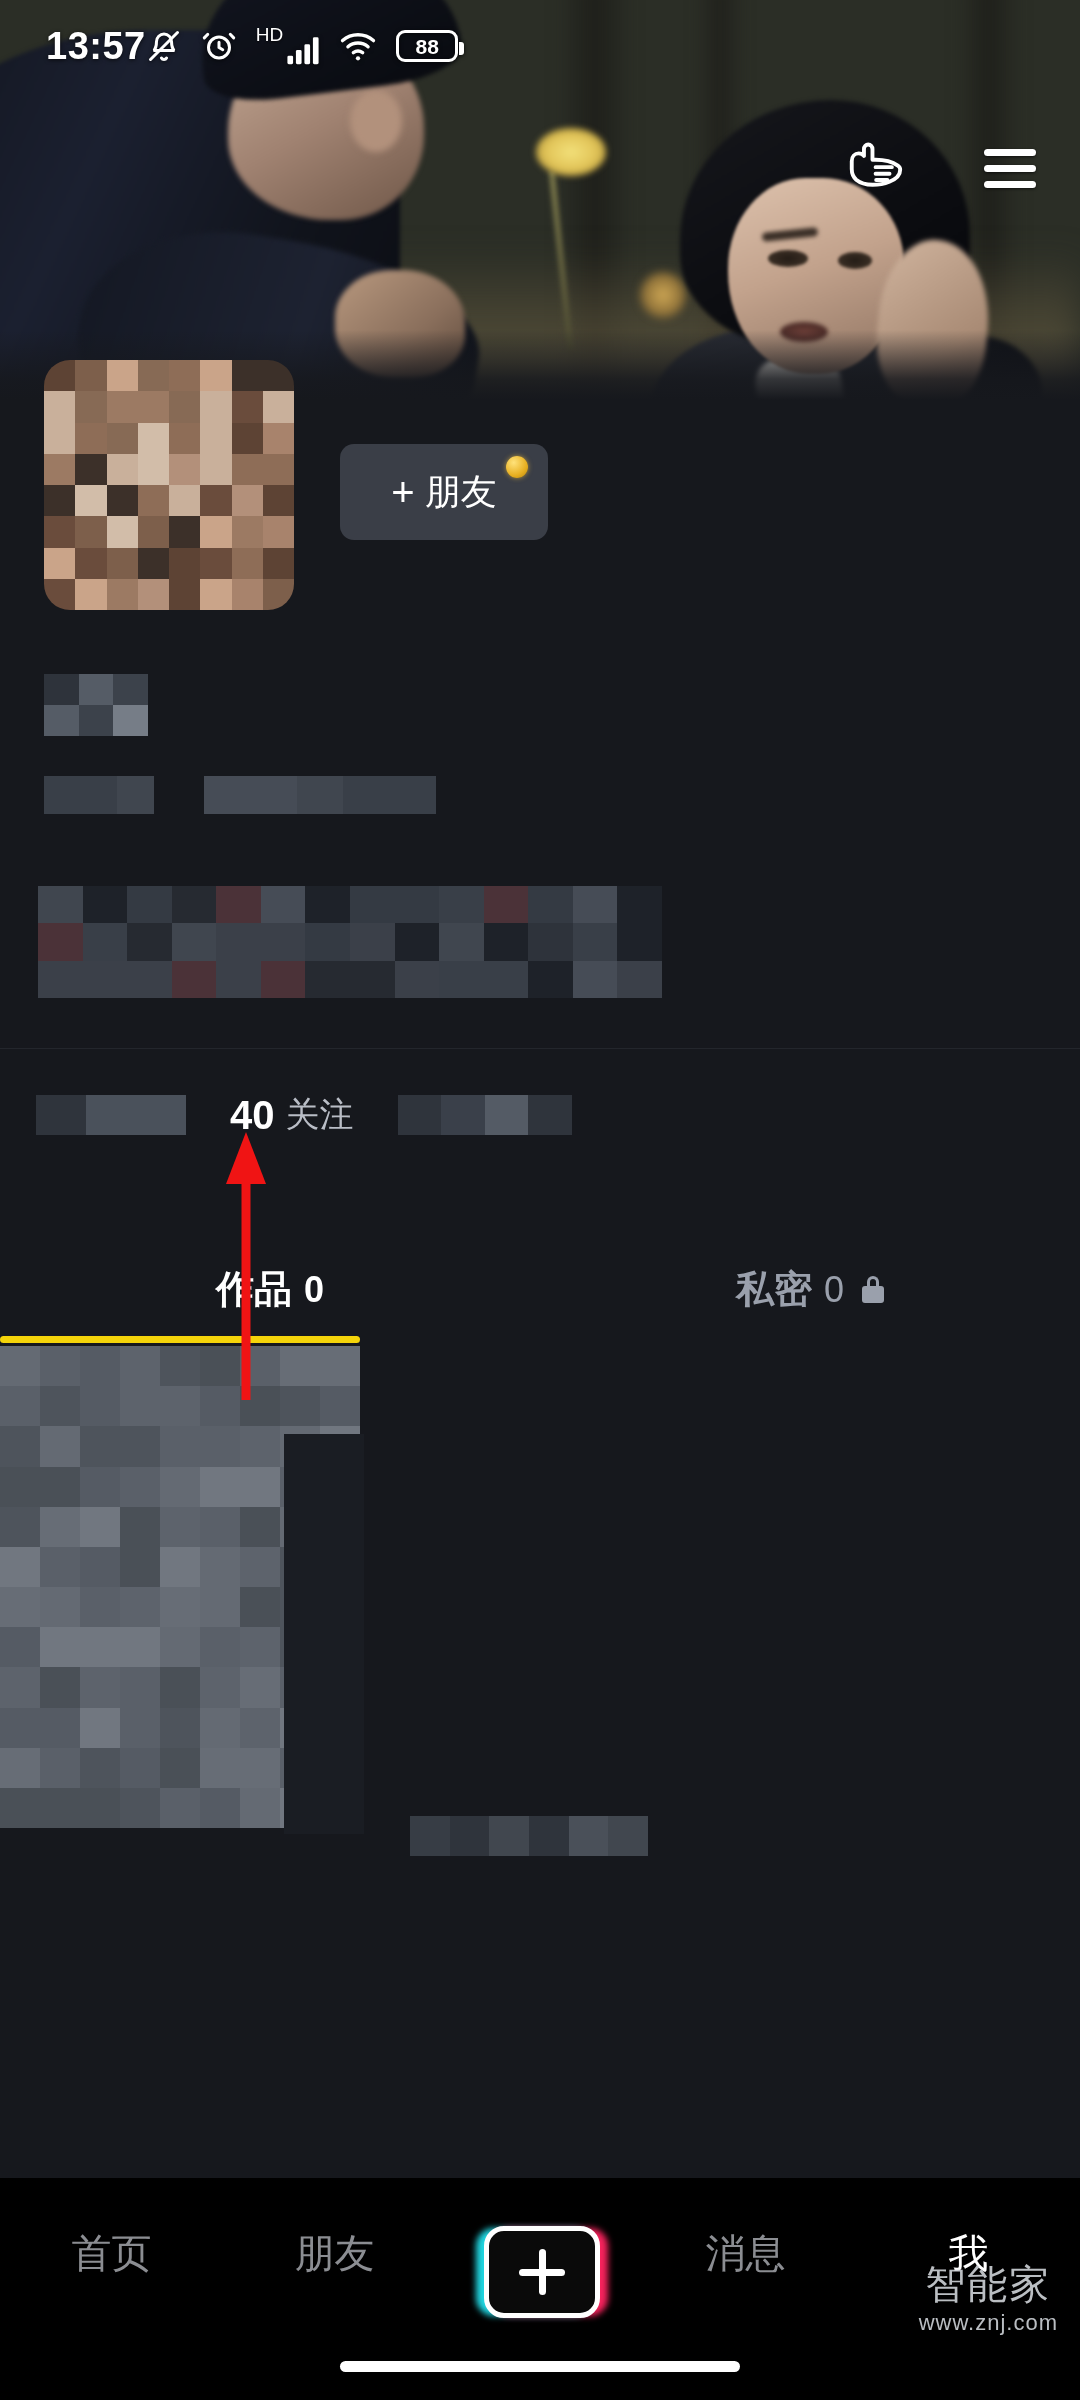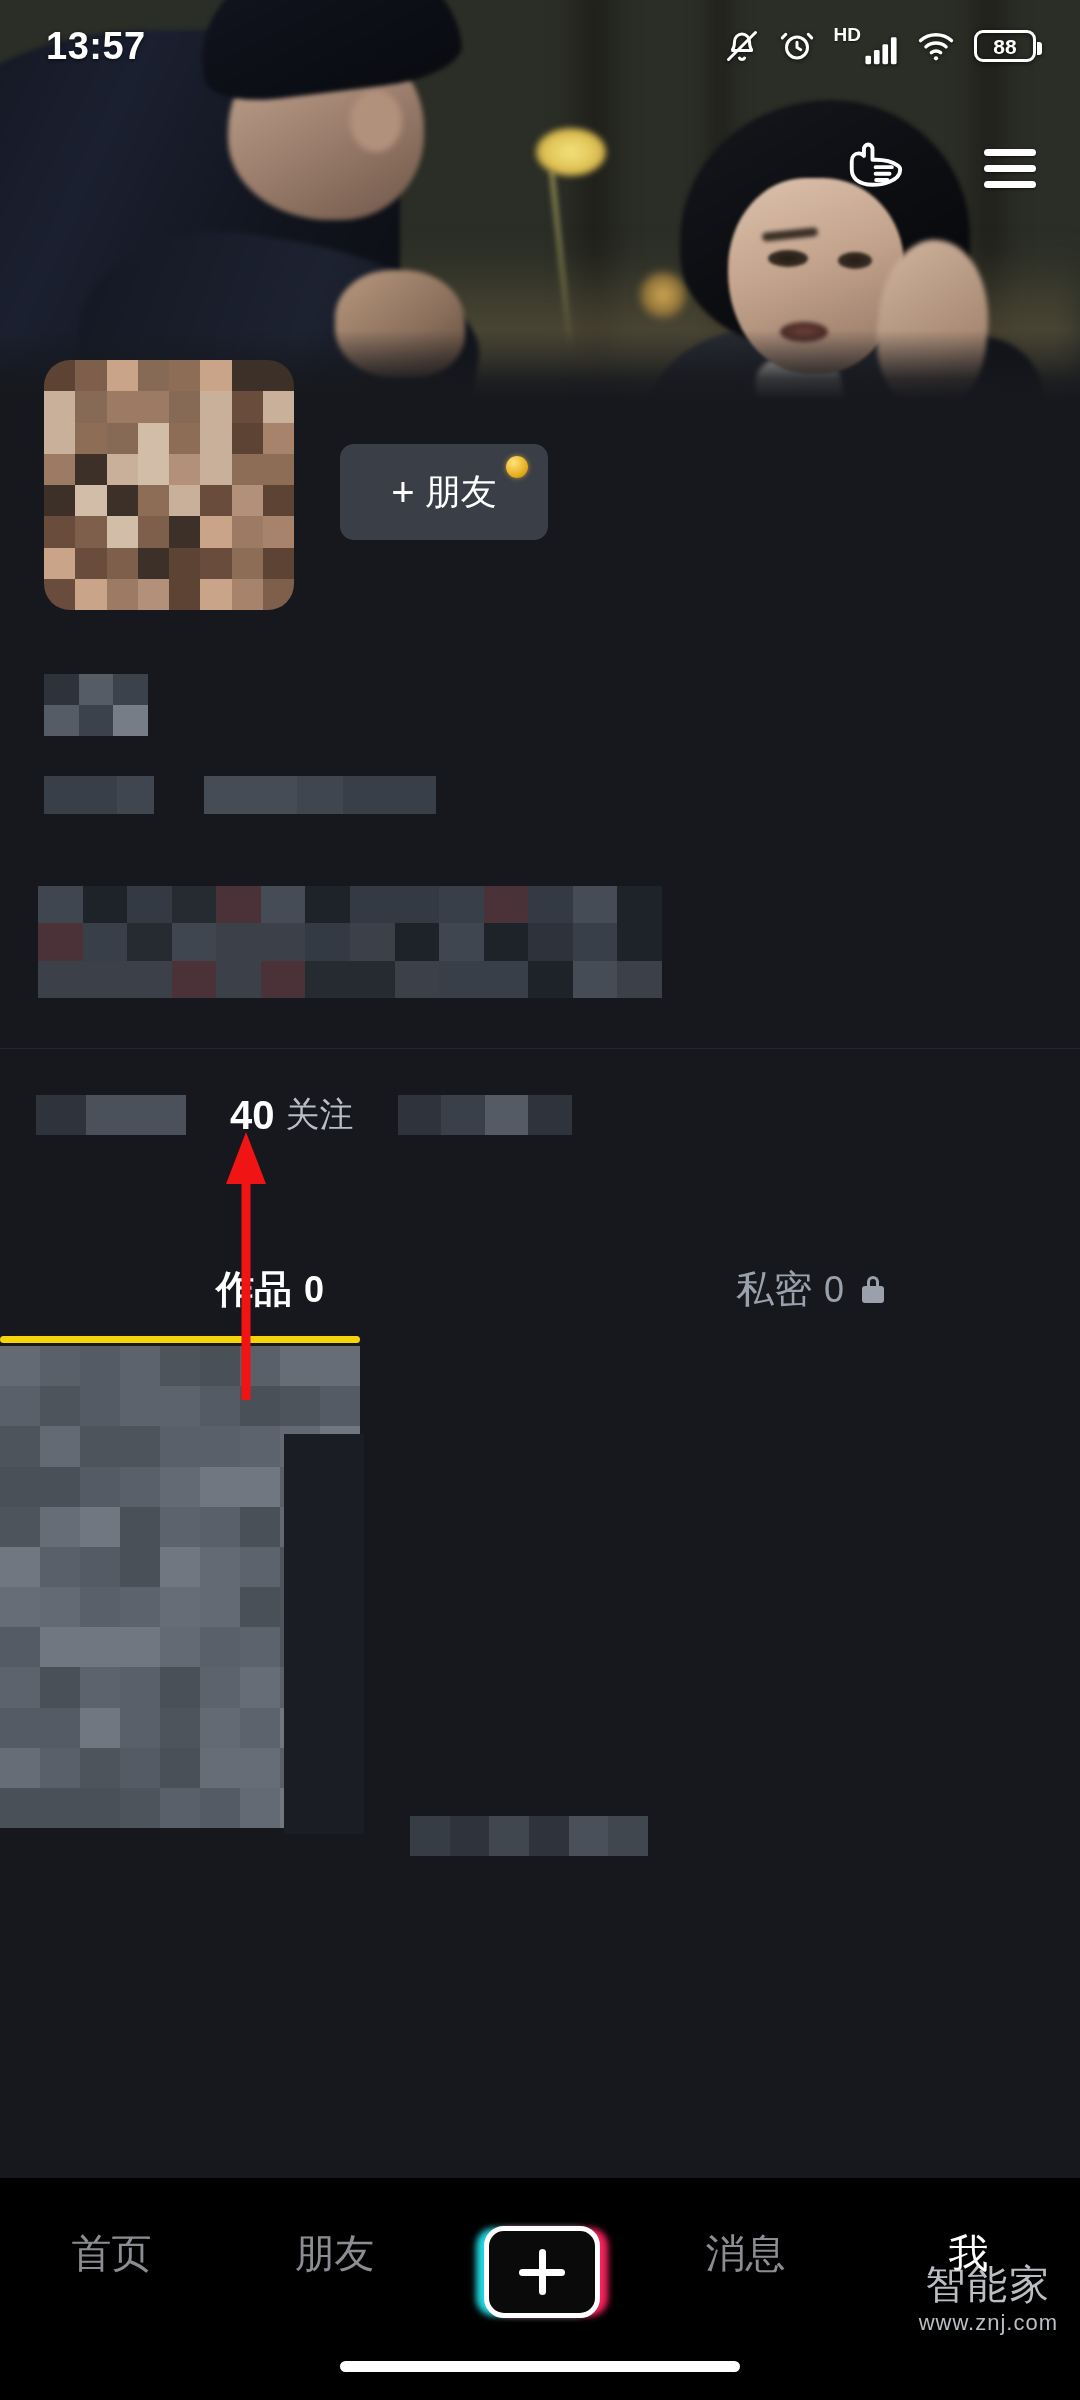--- a/index.html
+++ b/index.html
@@ -187,29 +187,29 @@
     filter:blur(2.6px); transform:rotate(-8deg);
   }
   .cover-fade {
     position:absolute; left:0; right:0; bottom:0; height:70px;
     background:linear-gradient(180deg, rgba(22,24,29,0) 0%, rgba(22,24,29,.85) 70%, #16181d 100%);
   }
 
   
   .statusbar {
     position:absolute; top:0; left:0; right:0; height:92px;
-    display:flex; align-items:center; justify-content:space-between;
+    display:flex; align-items:center; justify-content:flex-start;
     padding:0 44px 0 46px; z-index:40;
   }
   .clock { color:#fff; font-size:38px; font-weight:700; letter-spacing:.5px;
            text-shadow:0 1px 4px rgba(0,0,0,.7); }
   .sys-icons { display:flex; align-items:center; gap:19px; }
   .sys-icons svg { display:block; filter:drop-shadow(0 1px 2px rgba(0,0,0,.7)); }
   .hd-wrap { display:flex; align-items:flex-end; gap:3px; }
-  .hd-text { color:#fff; font-size:19px; font-weight:700; line-height:1;
+  .hd-text { color:#fff; font-size:19px; font-weight:400; line-height:1;
              margin-bottom:23px; text-shadow:0 1px 2px rgba(0,0,0,.7); }
   .batt {
     position:relative; width:62px; height:32px;
     border:3px solid #fff; border-radius:9px;
     display:flex; align-items:center; justify-content:center;
     filter:drop-shadow(0 1px 2px rgba(0,0,0,.7));
   }
   .batt::after {
     content:""; position:absolute; right:-9px; top:9px;
     width:5px; height:13px; background:#fff; border-radius:0 3px 3px 0;
@@ -270,21 +270,21 @@
   .stat-lbl { color:#b9bdc6; font-size:34px; margin-left:11px; }
   .stat-visible { display:flex; align-items:center; }
 
   
   .tabs {
     position:absolute; left:0; right:0; top:840px; height:98px;
     display:flex; align-items:center;
   }
   .tab { flex:1; display:flex; align-items:baseline; justify-content:center;
          gap:12px; cursor:pointer; }
-  .tab .t-label { font-size:38px; }
+  .tab .t-label { font-size:38px;font-weight:bold; }
   .tab .t-count { font-size:36px; }
   .tab.active .t-label { color:#fff; font-weight:700; }
   .tab.active .t-count { color:#fff; font-weight:700; }
   .tab .t-label, .tab .t-count { color:#9aa0ac; }
   .lock { width:22px; height:27px; position:relative; align-self:center;
           margin-left:6px; }
   .lock i {
     position:absolute; bottom:0; left:0; width:22px; height:17px;
     background:#9aa0ac; border-radius:3px;
   }

